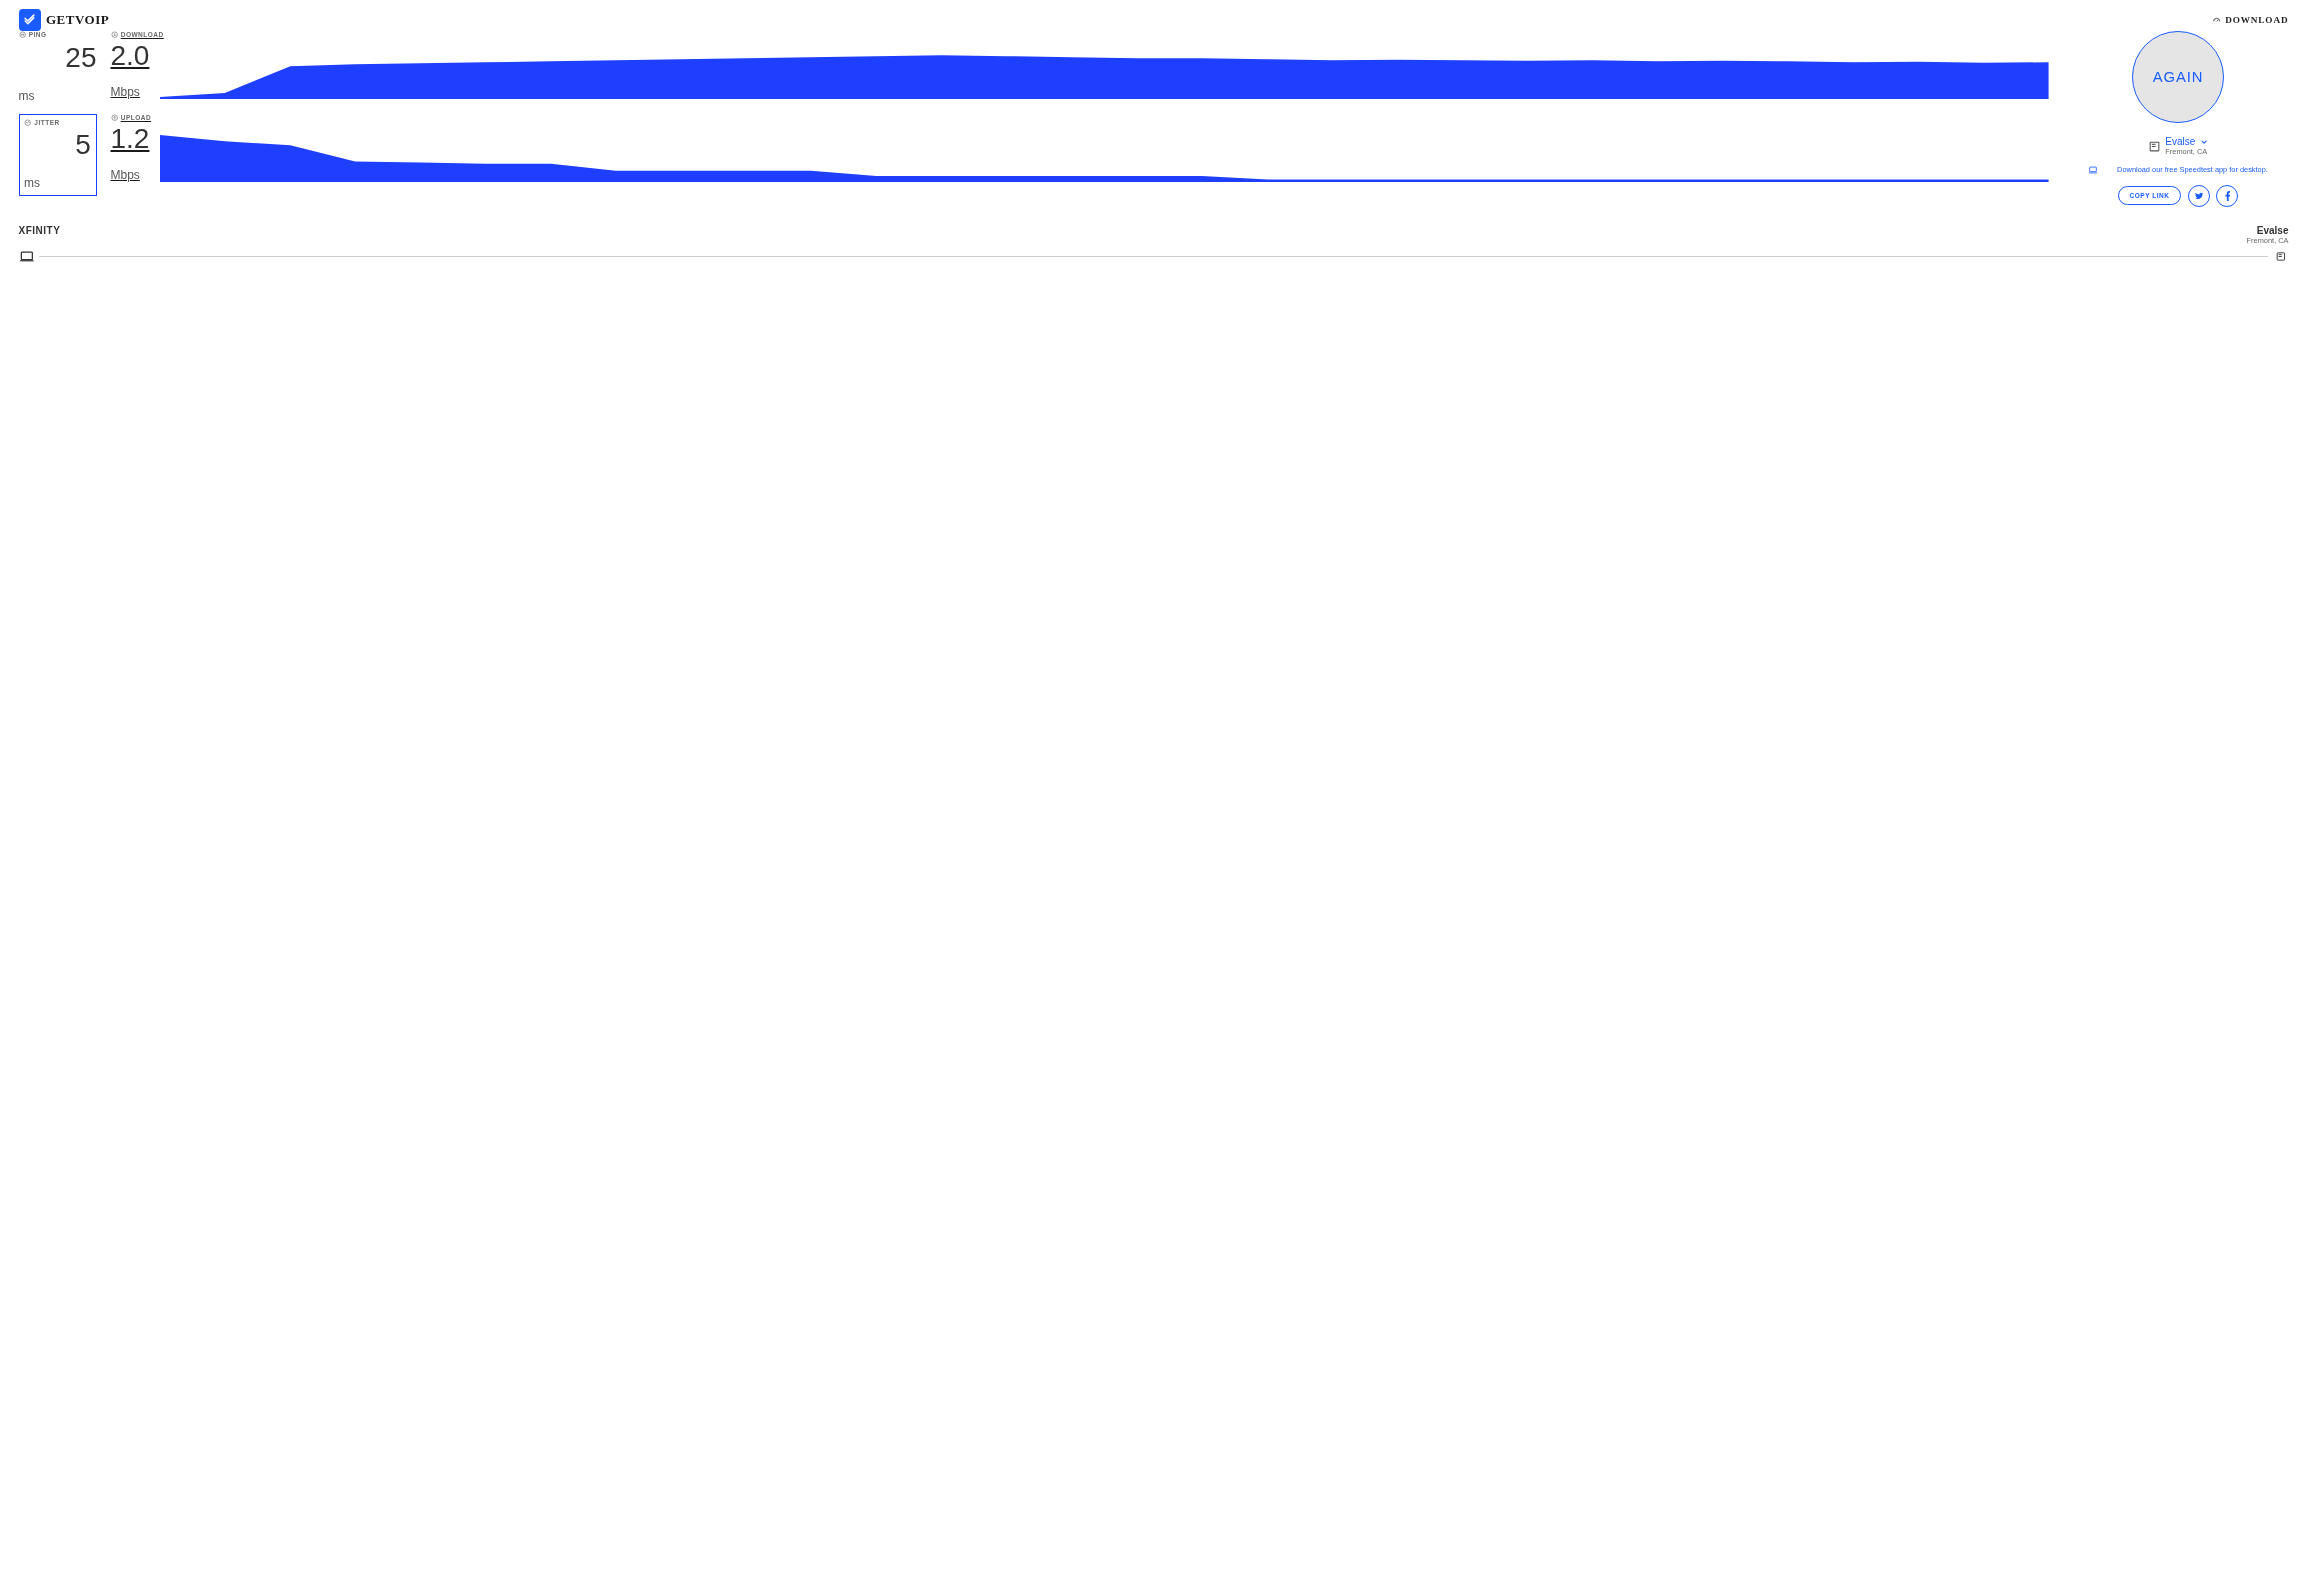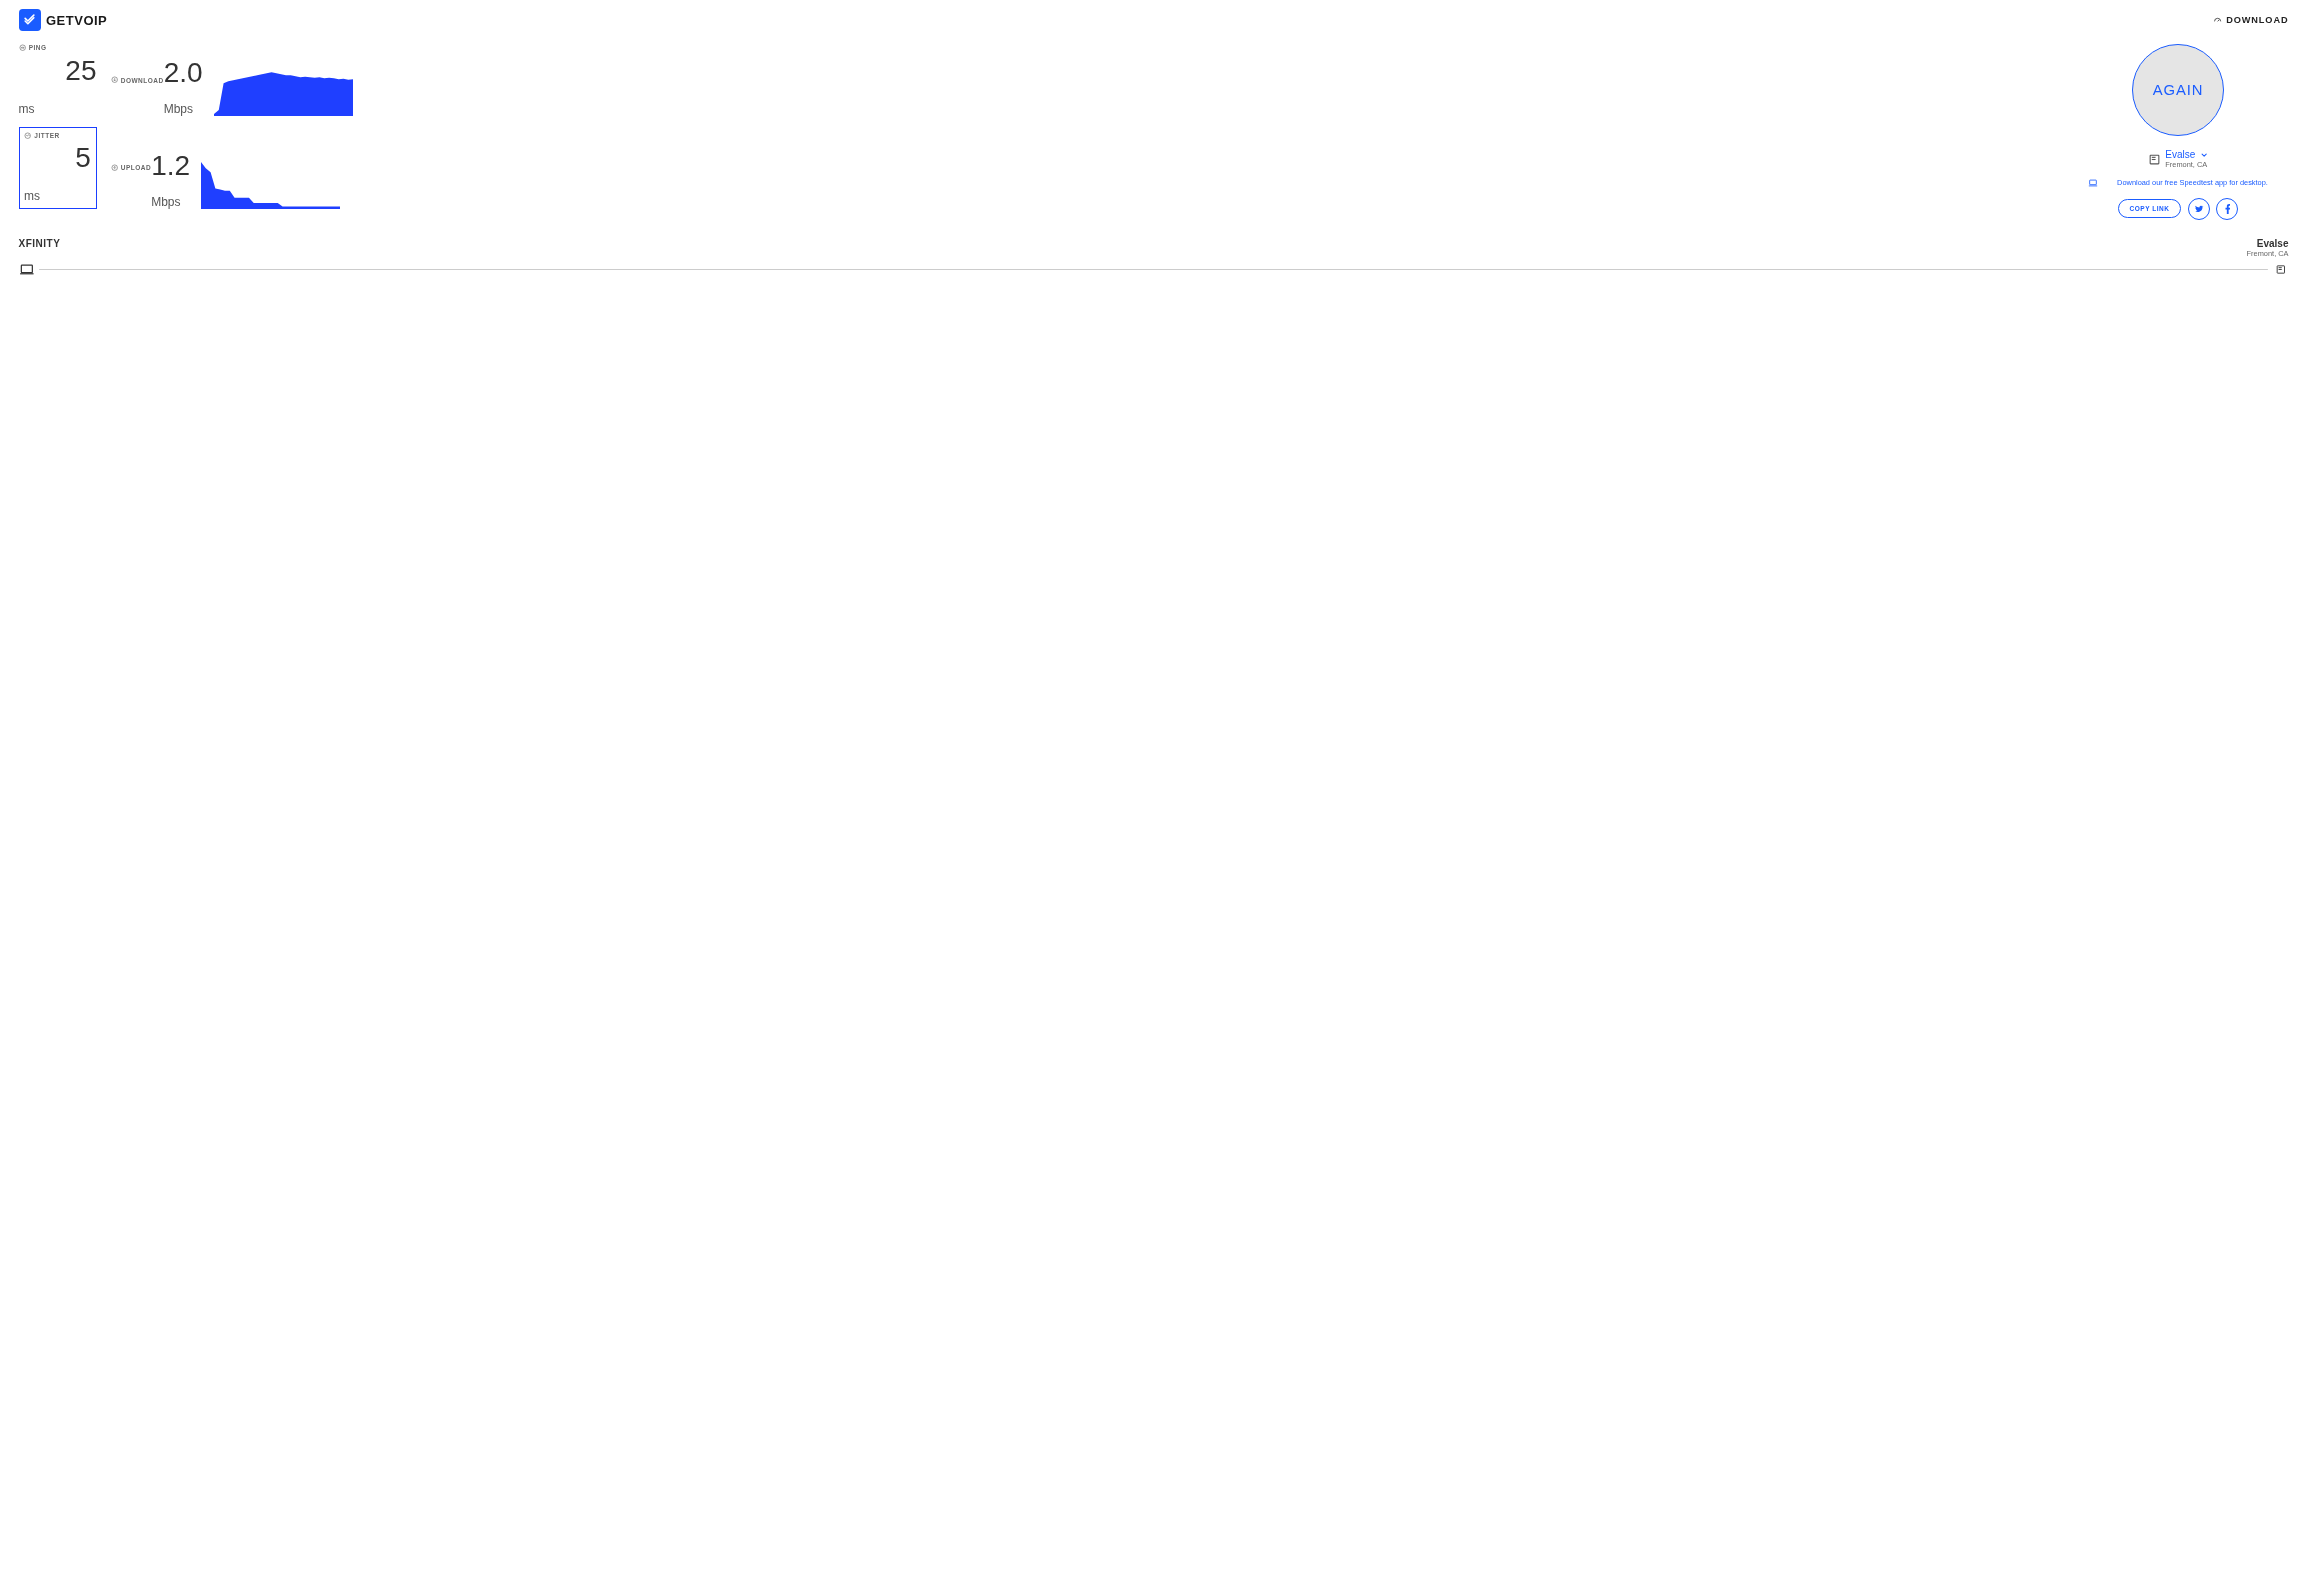--- a/index.html
+++ b/index.html
@@ -1,30 +1,30 @@
 <!DOCTYPE html>
 <html style="font-size:7.4px"><head>
 <meta charset="utf-8">
 <style>
   * { box-sizing: border-box; margin: 0; padding: 0; }
   body { font-family: "Segoe UI", "Helvetica Neue", Arial, sans-serif; background: #fff; color: #1a1a1a; padding: 9.2px 18.5px; }
-  .header { display: flex; justify-content: space-between; align-items: center; margin-bottom: 13px; }
+  .header { display: flex; justify-content: space-between; align-items: center; margin-bottom: 0; font-family: Liberation Serif, serif; }
   .logo-group { display: flex; align-items: center; gap: 5.5px; }
   .logo-badge { width: 22px; height: 22px; background: #1a5cff; border-radius: 3.7px; display: flex; align-items: center; justify-content: center; }
   .logo-text { font-size: 13px; font-weight: 800; letter-spacing: 0.5px; color: #1a1a1a; }
   .speedtest-brand { display: flex; align-items: center; gap: 3.7px; font-weight: 700; letter-spacing: 0.9px; color: #222; font-size: 9.2px; }
   .gauge-icon { width: 9.2px; height: 9.2px; }
   .main { display: flex; align-items: flex-start; gap: 18.5px; }
   .left { flex: 1; display: grid; grid-template-columns: 78px 1fr; gap: 11px 14px; }
   .metric-block { display: flex; flex-direction: column; gap: 1.8px; }
   .metric-label { display: flex; align-items: center; gap: 2.8px; color: #666; font-size: 6.5px; font-weight: 600; letter-spacing: 0.5px; }
   .metric-value { font-size: 28px; font-weight: 300; color: #333; line-height: 1; margin-top: 3.7px; text-align: right; }
   .metric-unit { font-size: 12px; color: #555; margin-top: 15px; }
   .jitter-highlight { border: 1.8px solid #1a3fff; padding: 3.7px 4.6px 4.6px 4.6px; }
-  .rate-block { display: flex; flex-direction: row; }
+  .rate-block { display: flex; flex-direction: column; text-decoration: underline; }
   .rate-row { display: flex; align-items: flex-end; gap: 11px; }
   .rate-chart { flex: 1; height: 51px; }
   .right { width: 221px; display: flex; flex-direction: column; align-items: center; }
   .again-btn { width: 92px; height: 92px; border-radius: 50%; border: 0.9px solid #1a5cff; background: #e5e5e5; color: #1a5cff; font-size: 14.8px; font-weight: 400; letter-spacing: 0.9px; cursor: pointer; display: flex; align-items: center; justify-content: center; }
   .server-group { margin-top: 13px; display: flex; align-items: center; gap: 4.6px; }
   .server-lines { display: flex; flex-direction: column; }
   .server-name { color: #1a5cff; font-size: 10px; font-weight: 500; display: flex; align-items: center; gap: 4.6px; cursor: pointer; }
   .server-loc { color: #666; font-size: 7.4px; }
   .dl-link { margin-top: 9.2px; color: #1a5cff; font-weight: 400; font-size: 7.4px; display: flex; align-items: flex-start; gap: 19px; text-decoration: none; cursor: pointer; }
   .share-row { margin-top: 9.2px; display: flex; align-items: center; gap: 6.5px; }

